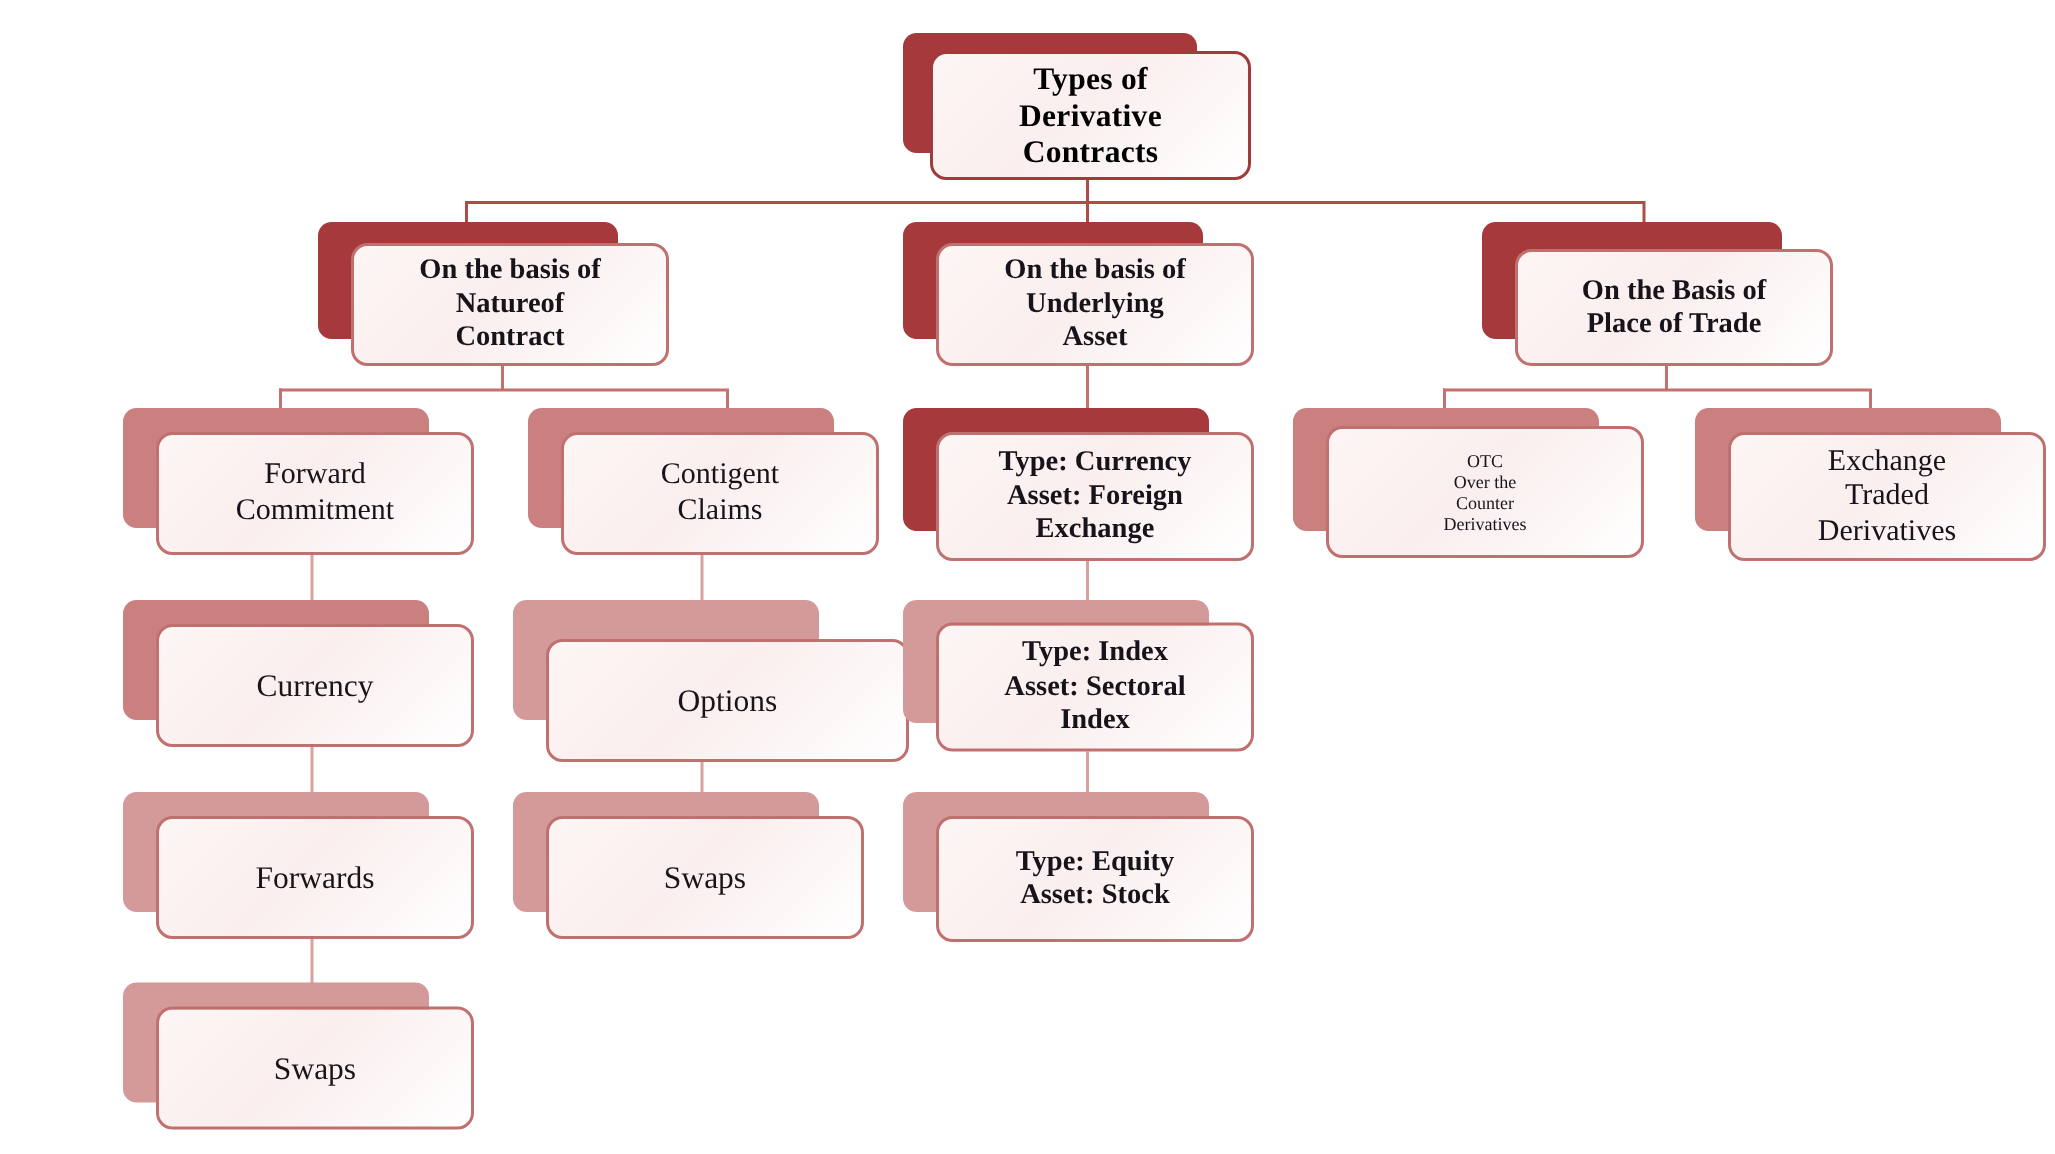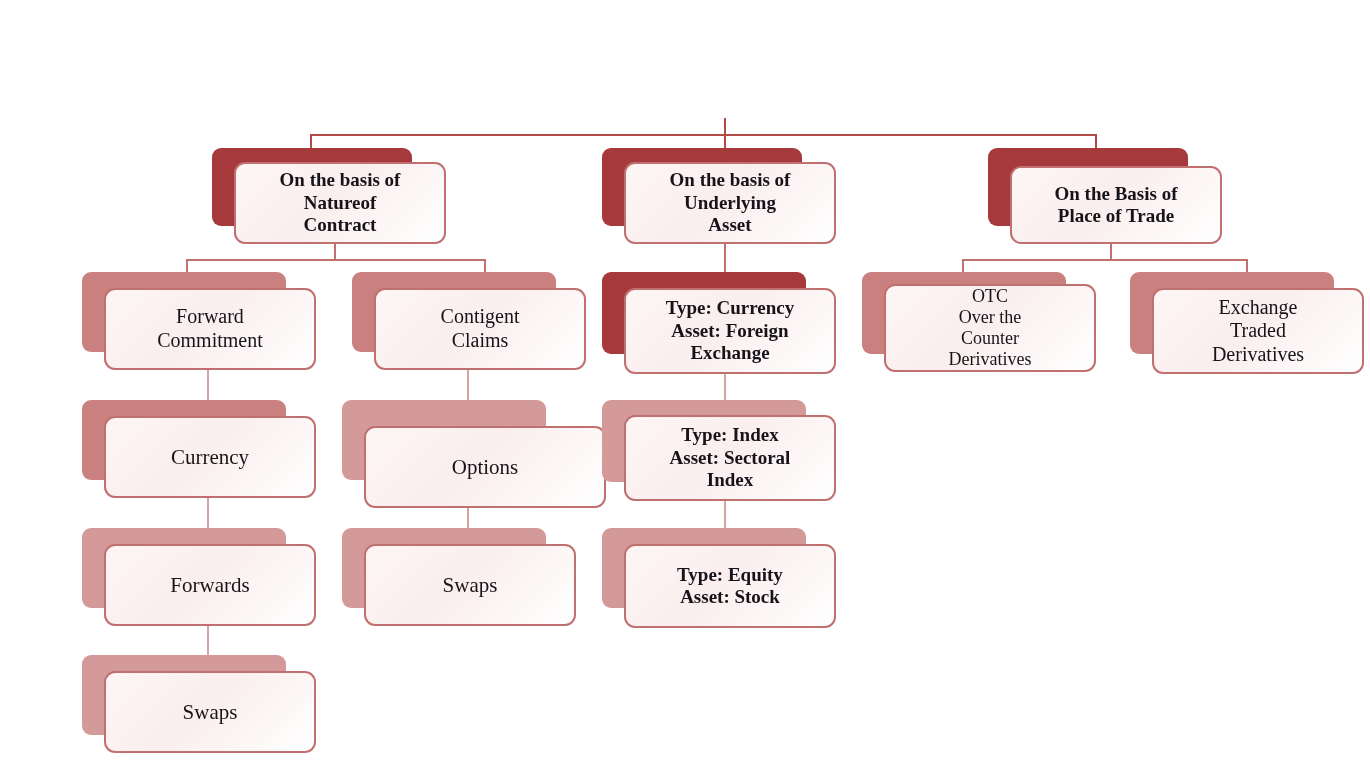--- a/index.html
+++ b/index.html
@@ -69,21 +69,21 @@
     color:#17131a;
   }
   .l3.bold .label{
     font-weight:bold;
     font-size:19px;
   }
   .l4 .label{
     font-size:21px;
     font-weight:normal;
   }
-  .small .label{font-size:18px;}
+  .small .label{font-size:12px;}
 </style>
 </head>
 <body>
 
 <div id="canvas">
 
   <div class="conn v dark" style="left:724px;top:118px;height:18px;"></div>
 
   <div class="conn h dark" style="left:310px;top:134px;width:786px;"></div>
 
@@ -106,20 +106,28 @@
   <div class="conn v light" style="left:207px;top:370px;height:42px;"></div>
   <div class="conn v light" style="left:207px;top:498px;height:42px;"></div>
   <div class="conn v light" style="left:207px;top:625px;height:42px;"></div>
 
   <div class="conn v light" style="left:467px;top:370px;height:42px;"></div>
   <div class="conn v light" style="left:467px;top:498px;height:42px;"></div>
 
   <div class="conn v light" style="left:724px;top:374px;height:40px;"></div>
   <div class="conn v light" style="left:724px;top:501px;height:40px;"></div>
 
+  <div class="node root" style="left:602px;top:22px;width:232px;height:98px;">
+    <div class="shadow" style="width:196px;height:80px;"></div>
+    <div class="face" style="left:18px;top:12px;width:214px;height:86px;">
+      <span class="label">Types of
+Derivative
+Contracts</span>
+    </div>
+  </div>
 
   <div class="node l2" style="left:212px;top:148px;width:234px;height:96px;">
     <div class="shadow" style="width:200px;height:78px;"></div>
     <div class="face" style="left:22px;top:14px;width:212px;height:82px;">
       <span class="label">On the basis of
 Natureof
 Contract</span>
     </div>
   </div>
 

